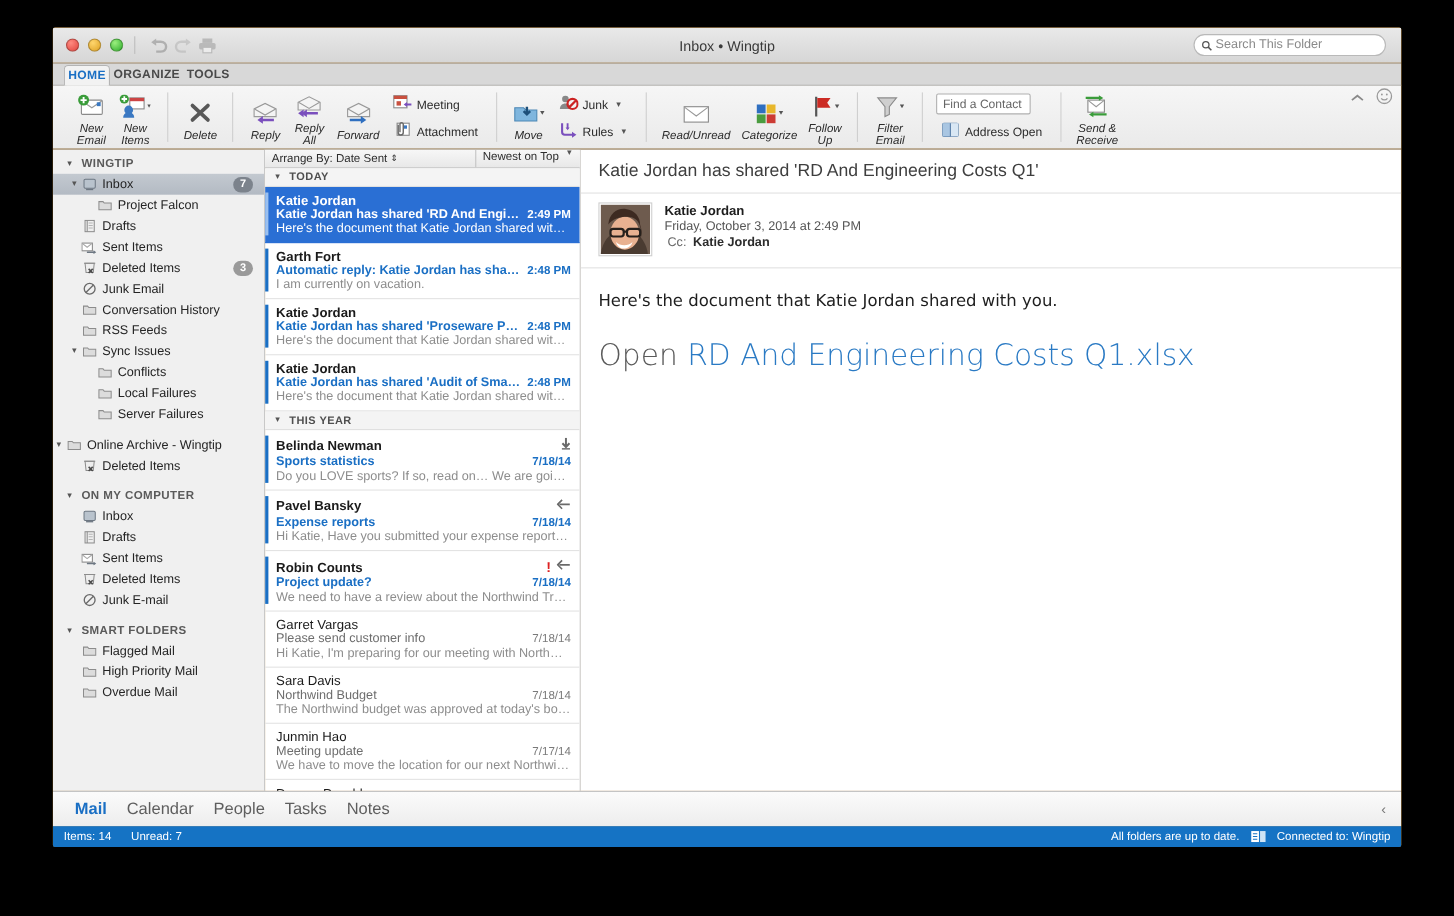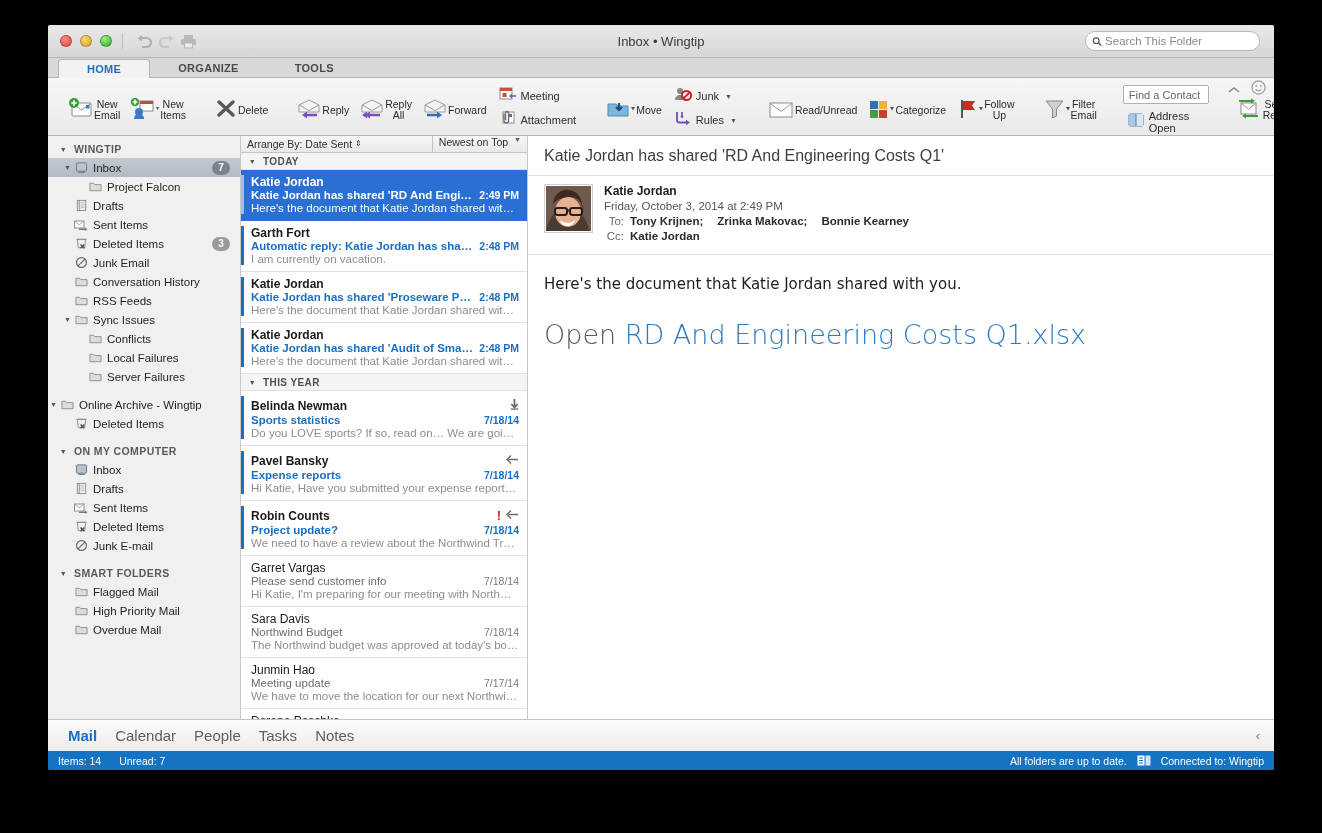--- a/index.html
+++ b/index.html
@@ -53,41 +53,41 @@
 
   
   .tabbar {
     height: 20px; background: #d8d8d8;
     border-bottom: 1px solid #b4b4b4;
     display: flex; align-items: flex-end; padding-left: 10px;
     position: relative; flex: none;
   }
   .tab {
     font-size: 11px; font-weight: bold; letter-spacing: .3px;
-    color: #4a4a4a; padding: 3px 28px 3px; cursor: default;
+    color: #4a4a4a; padding: 3px 3px 3px; cursor: default;
   }
   .tab.active {
     background: #f2f2f2; color: #1a6fc4;
     border: 1px solid #b4b4b4; border-bottom: none;
     border-radius: 4px 4px 0 0; margin-bottom: -1px;
   }
 
   
   .ribbon {
     height: 58px; flex: none;
     background: linear-gradient(180deg, #f6f6f6, #eaeaea);
     border-bottom: 1px solid #b4b4b4;
     display: flex; align-items: stretch; padding: 3px 8px 0;
     position: relative;
   }
   .rgroup { display: flex; align-items: stretch; padding: 0 7px; }
   .rsep { width: 1px; background: #cfcfcf; margin: 3px 2px 6px; }
   .rbtn {
-    display: flex; flex-direction: row; align-items: center; justify-content: center;
-    min-width: 40px; padding: 2px 5px 0; cursor: default;
+    display: flex; flex-direction: column; align-items: center; justify-content: center;
+    min-width: 40px; padding: 2px 5px 0; cursor: default; font-style: italic;
   }
   .rbtn .lbl { font-size: 10.5px; color: #2b2b2b; text-align: center; line-height: 11px; margin-top: 2px; }
   .rbtn .ico { height: 26px; display: flex; align-items: center; justify-content: center; }
   .rstack { display: flex; flex-direction: column; justify-content: center; padding: 0 3px; }
   .rsmall { display: flex; align-items: center; gap: 4px; padding: 2px 4px; cursor: default; }
   .rsmall .lbl { font-size: 11px; color: #2b2b2b; }
   .caret { font-size: 7px; color: #555; margin-left: 2px; }
   .find-contact {
     width: 86px; height: 19px; background: #fff;
     border: 1px solid #b0b0b0; border-radius: 2px;
@@ -979,28 +979,20 @@
             <path d="M33 14c5 5 5 13 3 18 2-8 0-14-3-18z" fill="#3d2a21"></path>
             <rect x="9" y="22" width="12" height="7" rx="2.4" fill="none" stroke="#26201c" stroke-width="2"></rect>
             <rect x="24" y="22" width="12" height="7" rx="2.4" fill="none" stroke="#26201c" stroke-width="2"></rect>
             <line x1="21" y1="24.5" x2="24" y2="24.5" stroke="#26201c" stroke-width="2"></line>
             <path d="M14 34c4 4 11 4 15 0-1 4-5 6-8 6s-6-2-7-6z" fill="#fff"></path>
           </svg>
         </div>
         <div class="rp-meta">
           <div class="rp-from">Katie Jordan</div>
           <div class="rp-date">Friday, October 3, 2014 at 2:49 PM</div>
-          <div class="rp-rcp">
-            <span class="k">To:</span>
-            <span class="v">
-              <span>Tony Krijnen;</span>
-              <span>Zrinka Makovac;</span>
-              <span>Bonnie Kearney</span>
-            </span>
-          </div>
           <div class="rp-rcp">
             <span class="k">Cc:</span>
             <span class="v">
                 <span>Katie Jordan</span>
               </span>
           </div>
         </div>
       </div>
 
       <div class="rp-body">

